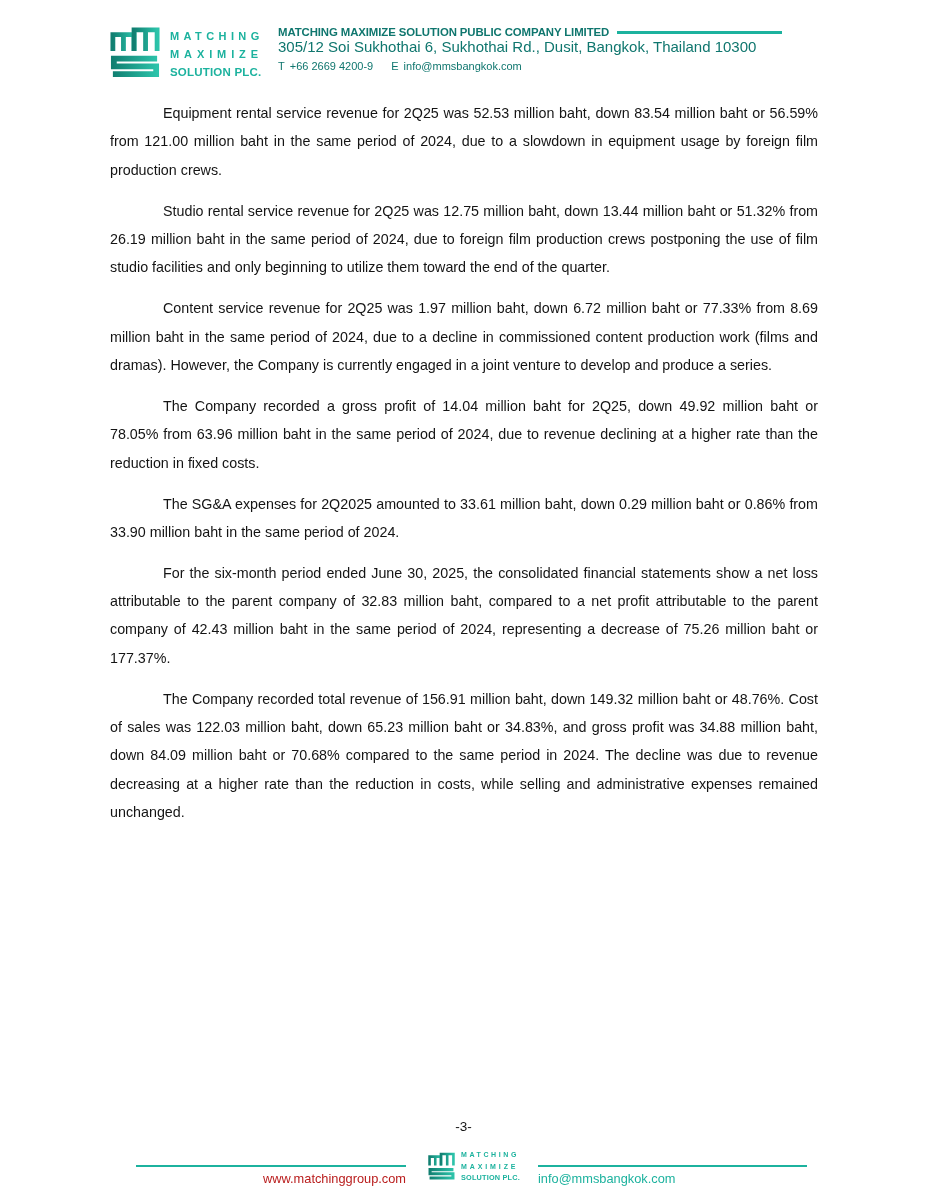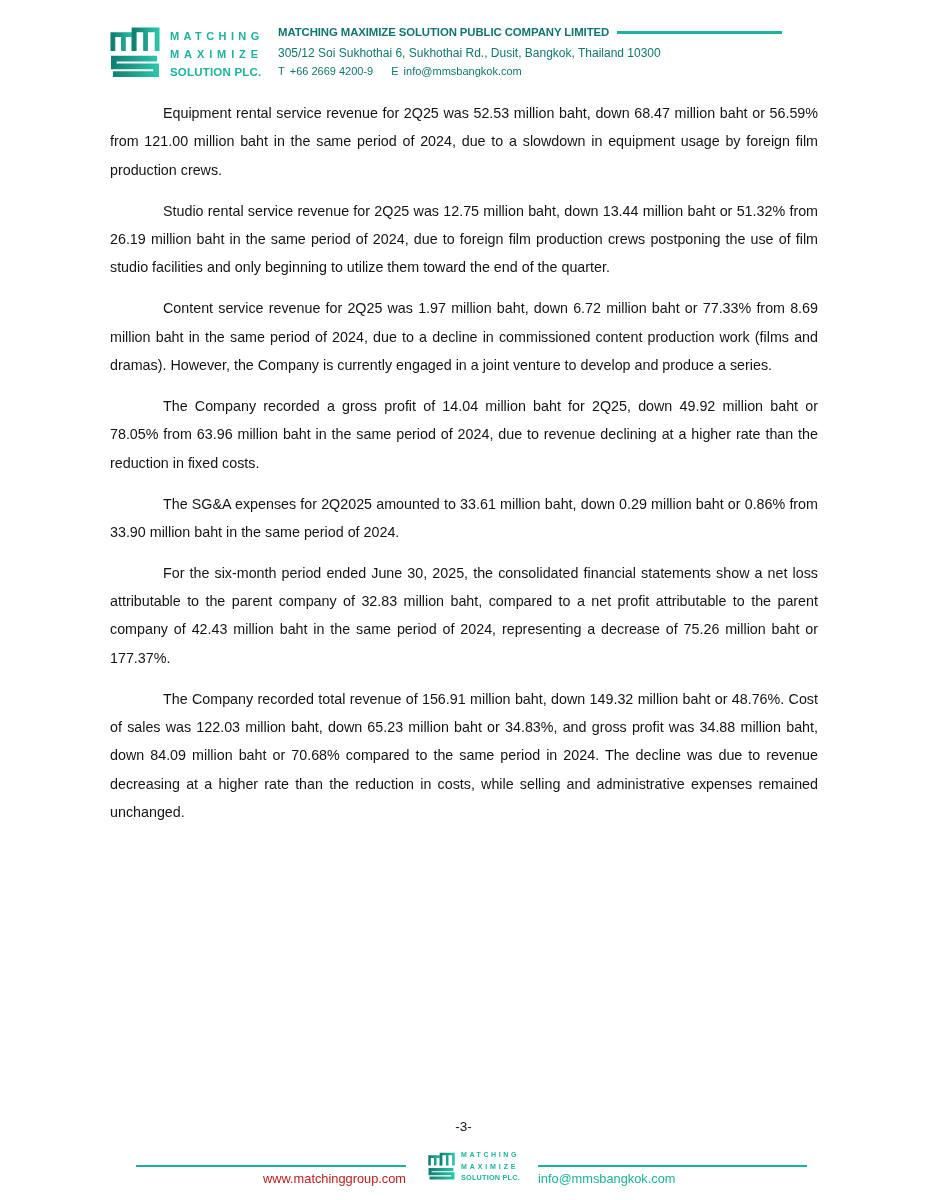--- a/index.html
+++ b/index.html
@@ -15,21 +15,21 @@
   
   .logo-mark{position:absolute;left:110px;top:25px;width:50px;height:54px;}
   .logo-text{position:absolute;left:170px;top:27px;width:100px;color:#1cb29e;font-weight:bold;}
   .logo-text .lt1{font-size:11px;letter-spacing:4.4px;line-height:18px;white-space:nowrap;}
   .logo-text .lt2{font-size:11px;letter-spacing:4.9px;line-height:18px;white-space:nowrap;}
   .logo-text .lt3{font-size:11.5px;letter-spacing:0.2px;line-height:18px;white-space:nowrap;}
   .head-right{position:absolute;left:278px;top:26px;width:504px;color:#0f766e;}
   .head-name-row{display:flex;align-items:center;}
   .head-name{font-size:11.4px;font-weight:bold;letter-spacing:-0.1px;white-space:nowrap;}
   .head-rule{flex:1 1 auto;height:2.4px;background:#1cb29e;margin-left:8px;margin-top:1px;}
-  .head-address{font-size:12px;margin-top:8px;white-space:nowrap;}
+  .head-address{font-size:15px;white-space:nowrap;}
   .head-contact{font-size:11px;margin-top:5px;white-space:nowrap;}
   .head-contact .lbl{margin-right:5px;}
   .head-contact .gap{display:inline-block;width:18px;}
   
   .body-text{position:absolute;left:110px;top:99px;width:708px;color:#141414;}
   .body-text p{
     margin:0 0 12.6px 0;
     font-size:14.3px;
     line-height:28.35px;
     text-align:justify;
@@ -79,21 +79,21 @@
       <span class="head-name">MATCHING MAXIMIZE SOLUTION PUBLIC COMPANY LIMITED</span>
       <span class="head-rule"></span>
     </div>
     <div class="head-address">305/12 Soi Sukhothai 6, Sukhothai Rd., Dusit, Bangkok, Thailand 10300</div>
     <div class="head-contact">
       <span class="lbl">T</span><span>+66 2669 4200-9</span><span class="gap"></span><span class="lbl">E</span><span>info@mmsbangkok.com</span>
     </div>
   </div>
 
   <div class="body-text">
-    <p>Equipment rental service revenue for 2Q25 was 52.53 million baht, down 68.47 million baht or 56.59% from 121.00 million baht in the same period of 2024, due to a slowdown in equipment usage by foreign film production crews.</p>
+    <p>Equipment rental service revenue for 2Q25 was 52.53 million baht, down 83.54 million baht or 56.59% from 121.00 million baht in the same period of 2024, due to a slowdown in equipment usage by foreign film production crews.</p>
     <p>Studio rental service revenue for 2Q25 was 12.75 million baht, down 13.44 million baht or 51.32% from 26.19 million baht in the same period of 2024, due to foreign film production crews postponing the use of film studio facilities and only beginning to utilize them toward the end of the quarter.</p>
     <p>Content service revenue for 2Q25 was 1.97 million baht, down 6.72 million baht or 77.33% from 8.69 million baht in the same period of 2024, due to a decline in commissioned content production work (films and dramas). However, the Company is currently engaged in a joint venture to develop and produce a series.</p>
     <p>The Company recorded a gross profit of 14.04 million baht for 2Q25, down 49.92 million baht or 78.05% from 63.96 million baht in the same period of 2024, due to revenue declining at a higher rate than the reduction in fixed costs.</p>
     <p>The SG&amp;A expenses for 2Q2025 amounted to 33.61 million baht, down 0.29 million baht or 0.86% from 33.90 million baht in the same period of 2024.</p>
     <p>For the six-month period ended June 30, 2025, the consolidated financial statements show a net loss attributable to the parent company of 32.83 million baht, compared to a net profit attributable to the parent company of 42.43 million baht in the same period of 2024, representing a decrease of 75.26 million baht or 177.37%.</p>
     <p>The Company recorded total revenue of 156.91 million baht, down 149.32 million baht or 48.76%. Cost of sales was 122.03 million baht, down 65.23 million baht or 34.83%, and gross profit was 34.88 million baht, down 84.09 million baht or 70.68% compared to the same period in 2024. The decline was due to revenue decreasing at a higher rate than the reduction in costs, while selling and administrative expenses remained unchanged.</p>
   </div>
 
   <div class="page-number">-3-</div>
 

